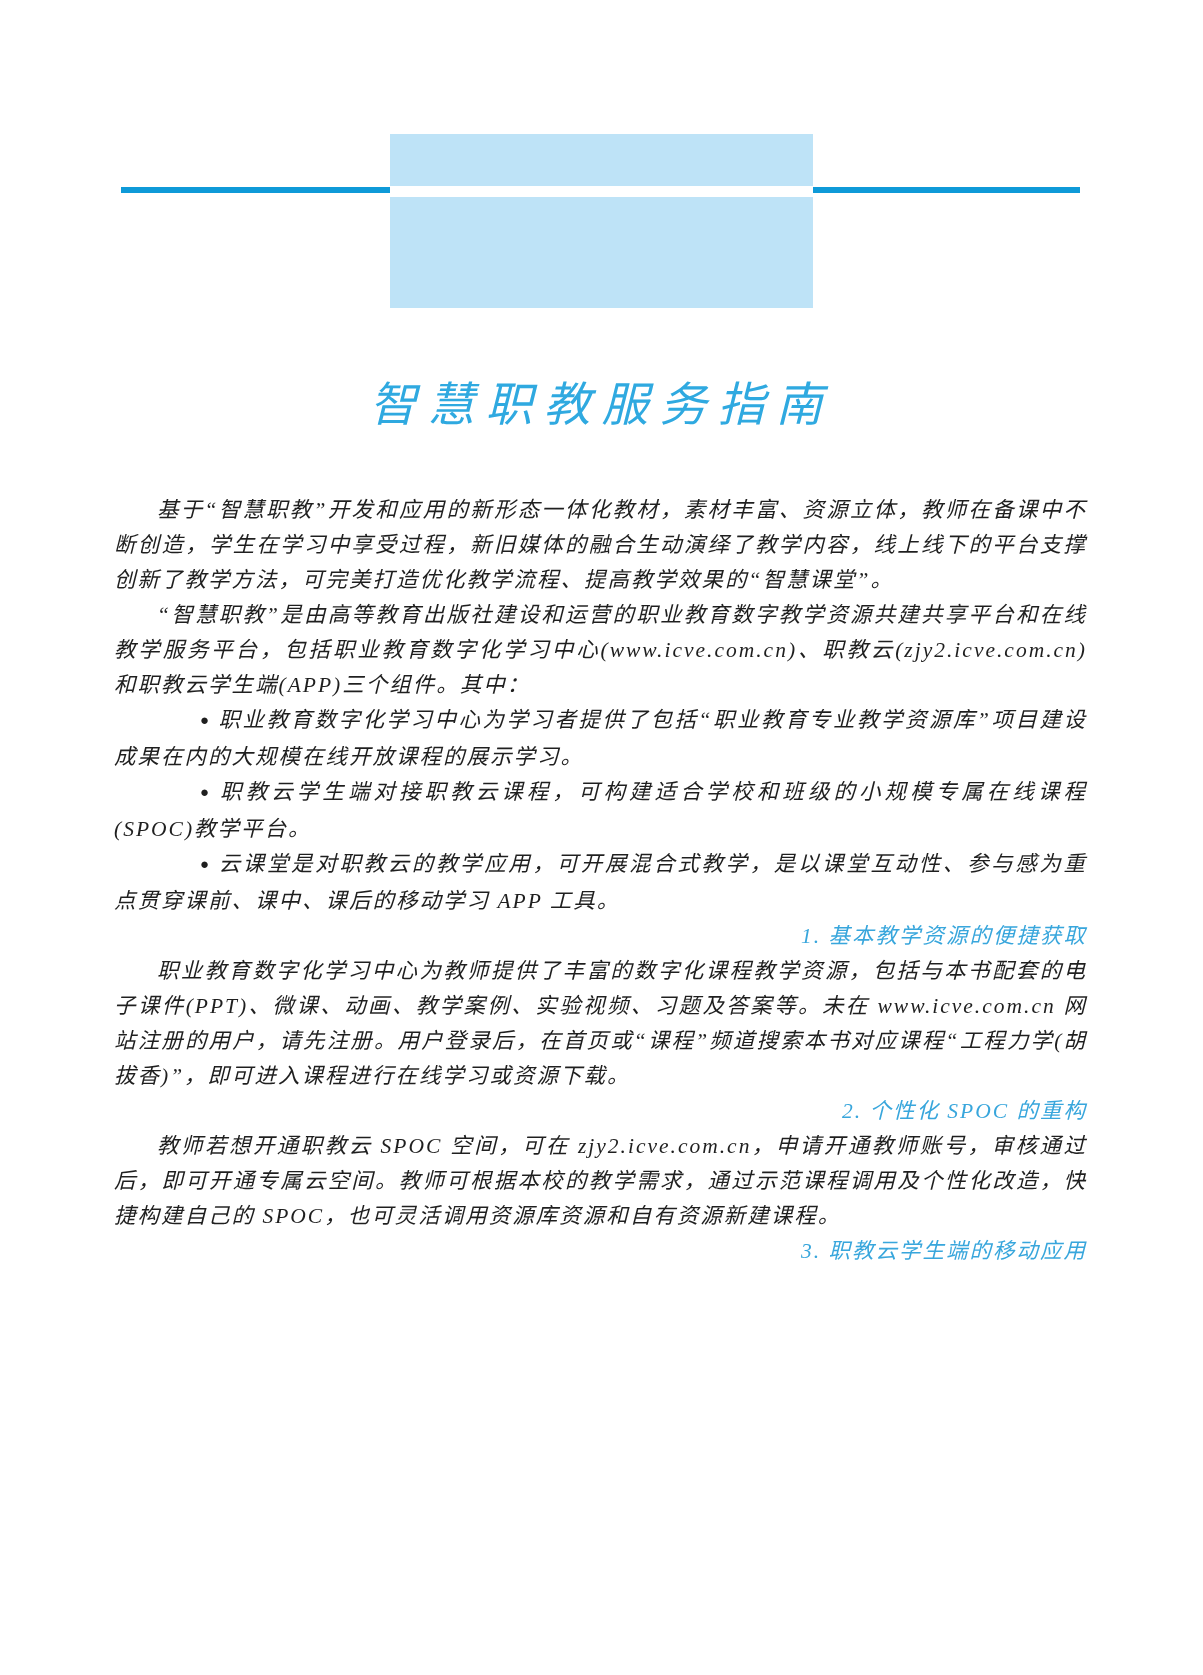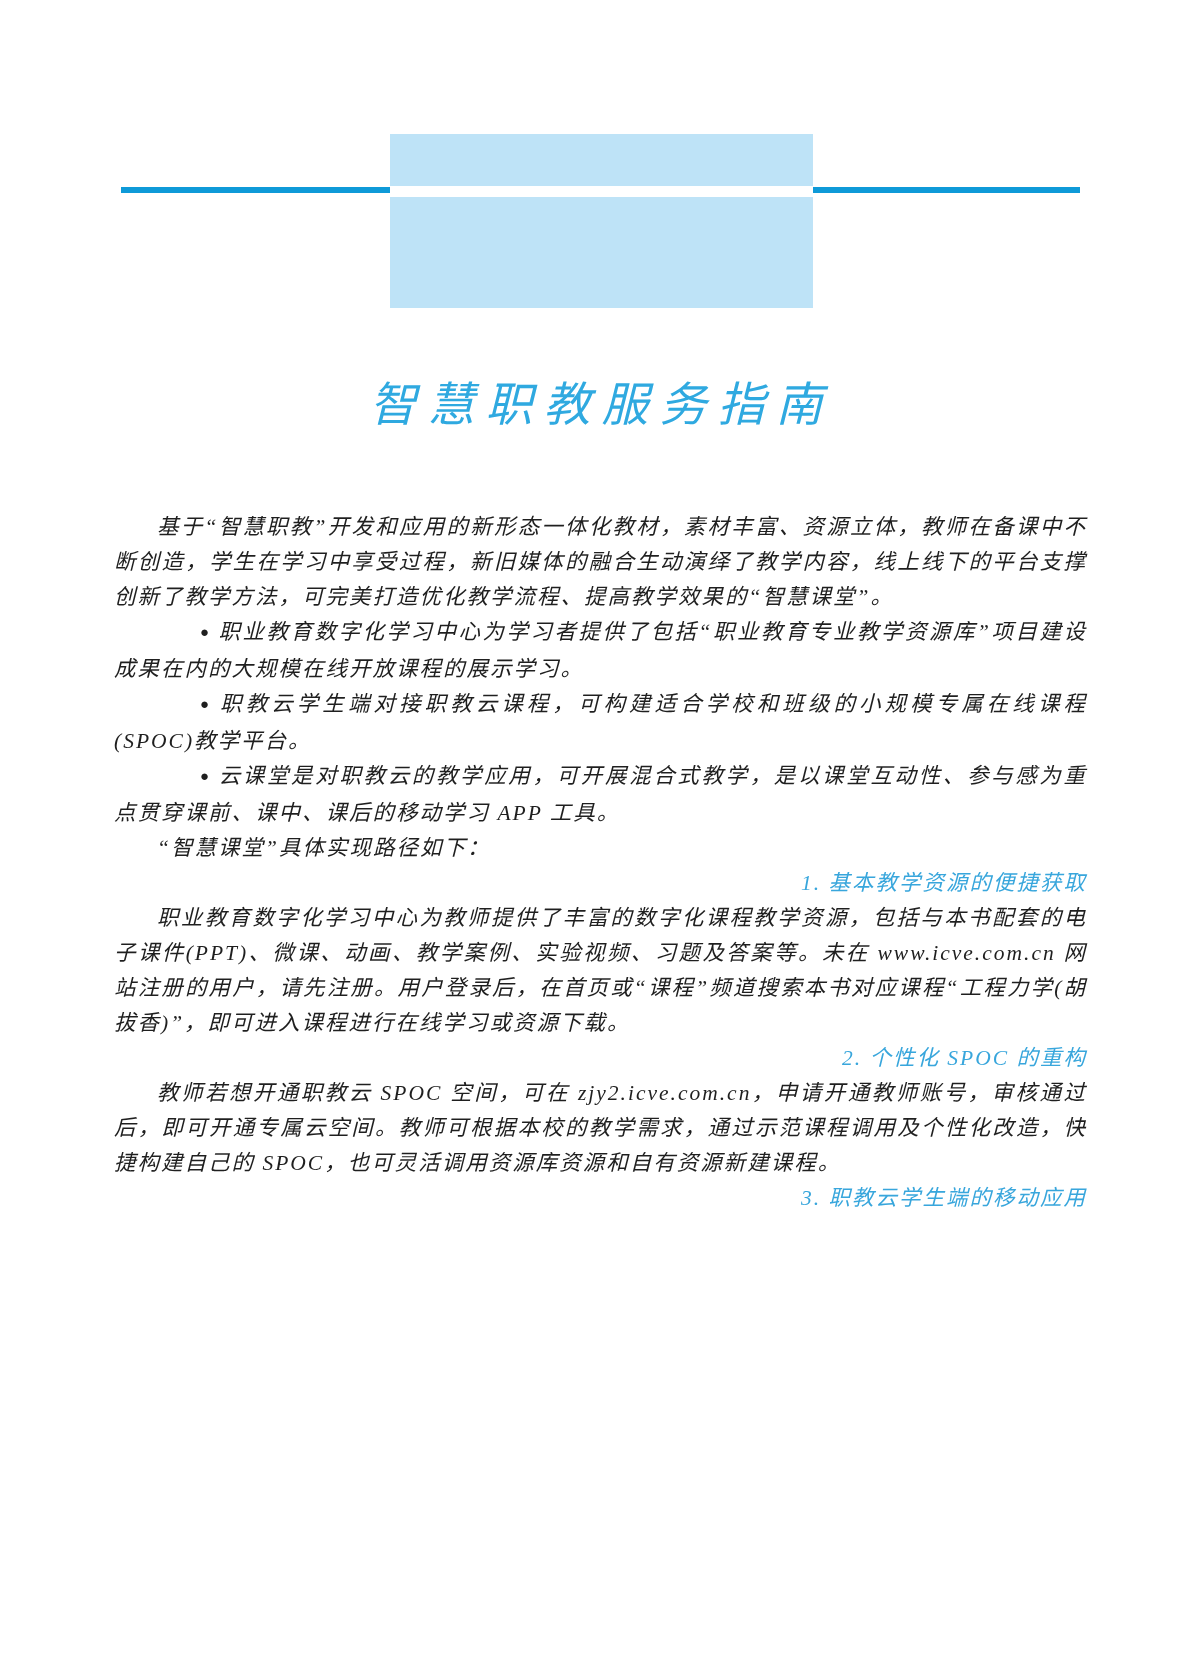--- a/index.html
+++ b/index.html
@@ -42,21 +42,21 @@
     text-align:center;
     font-family:"Liberation Sans","DejaVu Sans",sans-serif;
     font-weight:400;
     font-size:47px;
     letter-spacing:11px;
     color:var(--title);
   }
   
   .content{
     position:absolute;
-    left:114px;top:502px;width:973px;
+    left:114px;top:485px;width:973px;
     font-family:"Liberation Serif","DejaVu Serif",serif;
     font-size:21.5px;
     line-height:35px;
     letter-spacing:2px;
     color:var(--body);
     text-align:justify;
   }
   .blk{
     margin:0;
     text-indent:2em;
@@ -79,24 +79,24 @@
 <div class="page">
 
   <div class="band-box"></div>
   <div class="rule"></div>
   <div class="rule-gap"></div>
 
   <h1 class="page-title">智慧职教服务指南</h1>
 
   <div class="content">
       <p class="blk para">基于“智慧职教”开发和应用的新形态一体化教材，素材丰富、资源立体，教师在备课中不断创造，学生在学习中享受过程，新旧媒体的融合生动演绎了教学内容，线上线下的平台支撑创新了教学方法，可完美打造优化教学流程、提高教学效果的“智慧课堂”。</p>
+      <p class="blk para">“智慧职教”是由高等教育出版社建设和运营的职业教育数字教学资源共建共享平台和在线教学服务平台，包括职业教育数字化学习中心(www.icve.com.cn)、职教云(zjy2.icve.com.cn)和职教云学生端(APP)三个组件。其中：</p>
       <p class="blk bullet"><span class="dot">●</span><span>职业教育数字化学习中心为学习者提供了包括“职业教育专业教学资源库”项目建设成果在内的大规模在线开放课程的展示学习。</span></p>
       <p class="blk bullet"><span class="dot">●</span><span>职教云学生端对接职教云课程，可构建适合学校和班级的小规模专属在线课程(SPOC)教学平台。</span></p>
       <p class="blk bullet"><span class="dot">●</span><span>云课堂是对职教云的教学应用，可开展混合式教学，是以课堂互动性、参与感为重点贯穿课前、课中、课后的移动学习 APP 工具。</span></p>
-      <p class="blk para">“智慧课堂”具体实现路径如下：</p>
       <p class="blk heading">1. 基本教学资源的便捷获取</p>
       <p class="blk para">职业教育数字化学习中心为教师提供了丰富的数字化课程教学资源，包括与本书配套的电子课件(PPT)、微课、动画、教学案例、实验视频、习题及答案等。未在 www.icve.com.cn 网站注册的用户，请先注册。用户登录后，在首页或“课程”频道搜索本书对应课程“工程力学(胡拔香)”，即可进入课程进行在线学习或资源下载。</p>
       <p class="blk heading">2. 个性化 SPOC 的重构</p>
       <p class="blk para">教师若想开通职教云 SPOC 空间，可在 zjy2.icve.com.cn，申请开通教师账号，审核通过后，即可开通专属云空间。教师可根据本校的教学需求，通过示范课程调用及个性化改造，快捷构建自己的 SPOC，也可灵活调用资源库资源和自有资源新建课程。</p>
       <p class="blk heading">3. 职教云学生端的移动应用</p>
     </div>
 
 </div>
 
 </body></html>

